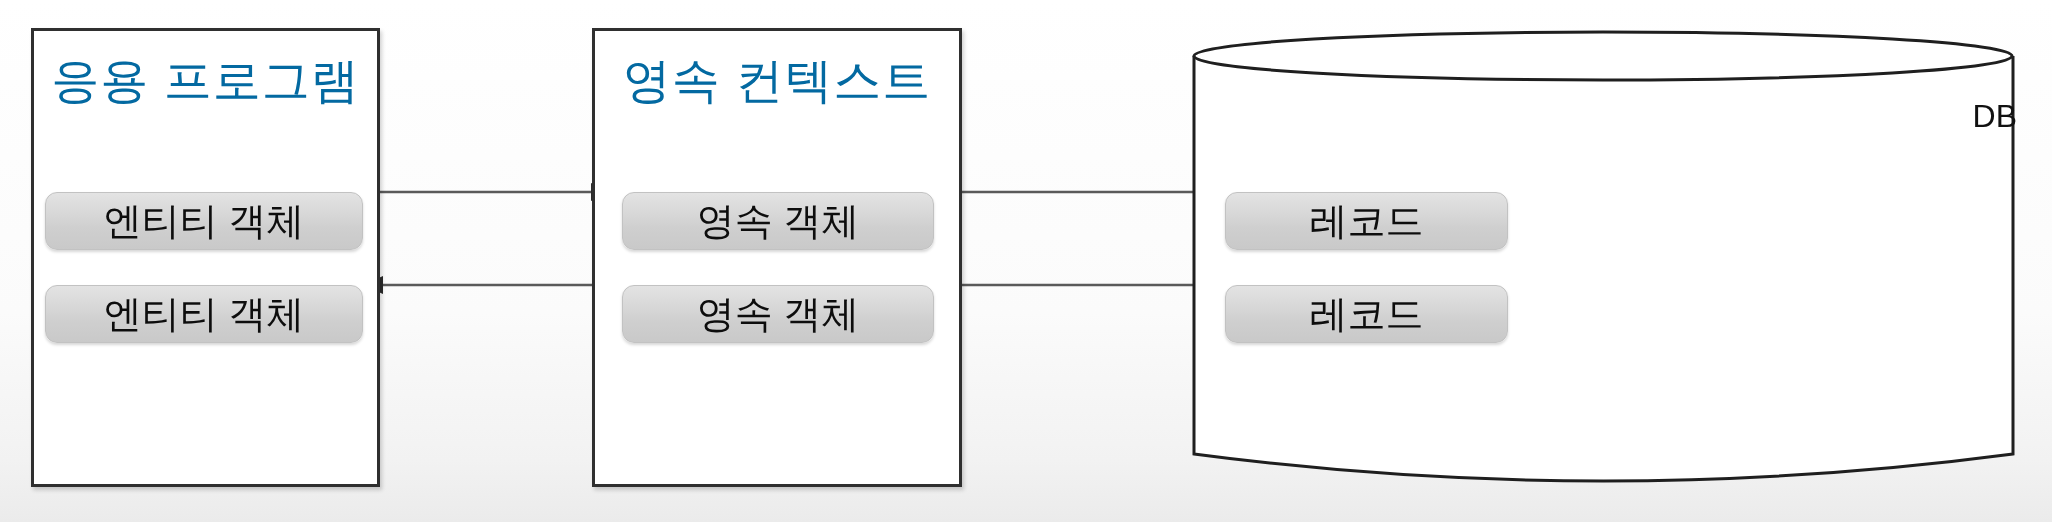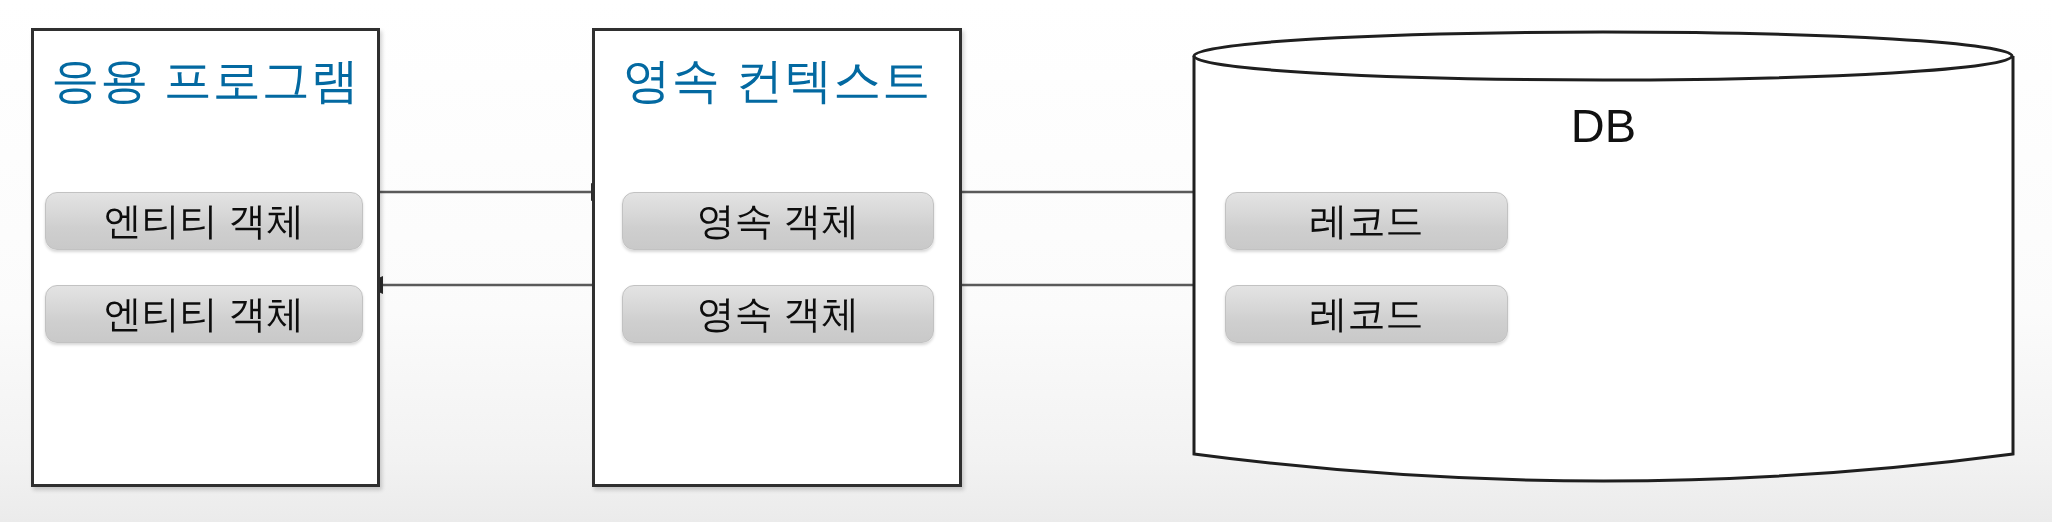--- a/index.html
+++ b/index.html
@@ -56,22 +56,22 @@
     left: 0; top: 0;
     width: 827px;
     height: 452px;
     overflow: visible;
   }
   #db-label {
     position: absolute;
     left: 0;
     right: 0;
     top: 68px;
-    text-align: center;
-    font-size: 47px;
+    text-align: right;
+    font-size: 32px;
     color: #111111;
   }
 
   
   .item-box {
     position: absolute;
     box-sizing: border-box;
     border-radius: 12px;
     background: linear-gradient(to bottom, #e3e3e3 0%, #d6d6d6 42%, #cfcfcf 62%, #c9c9c9 100%);
     border: 1px solid #c2c2c2;

